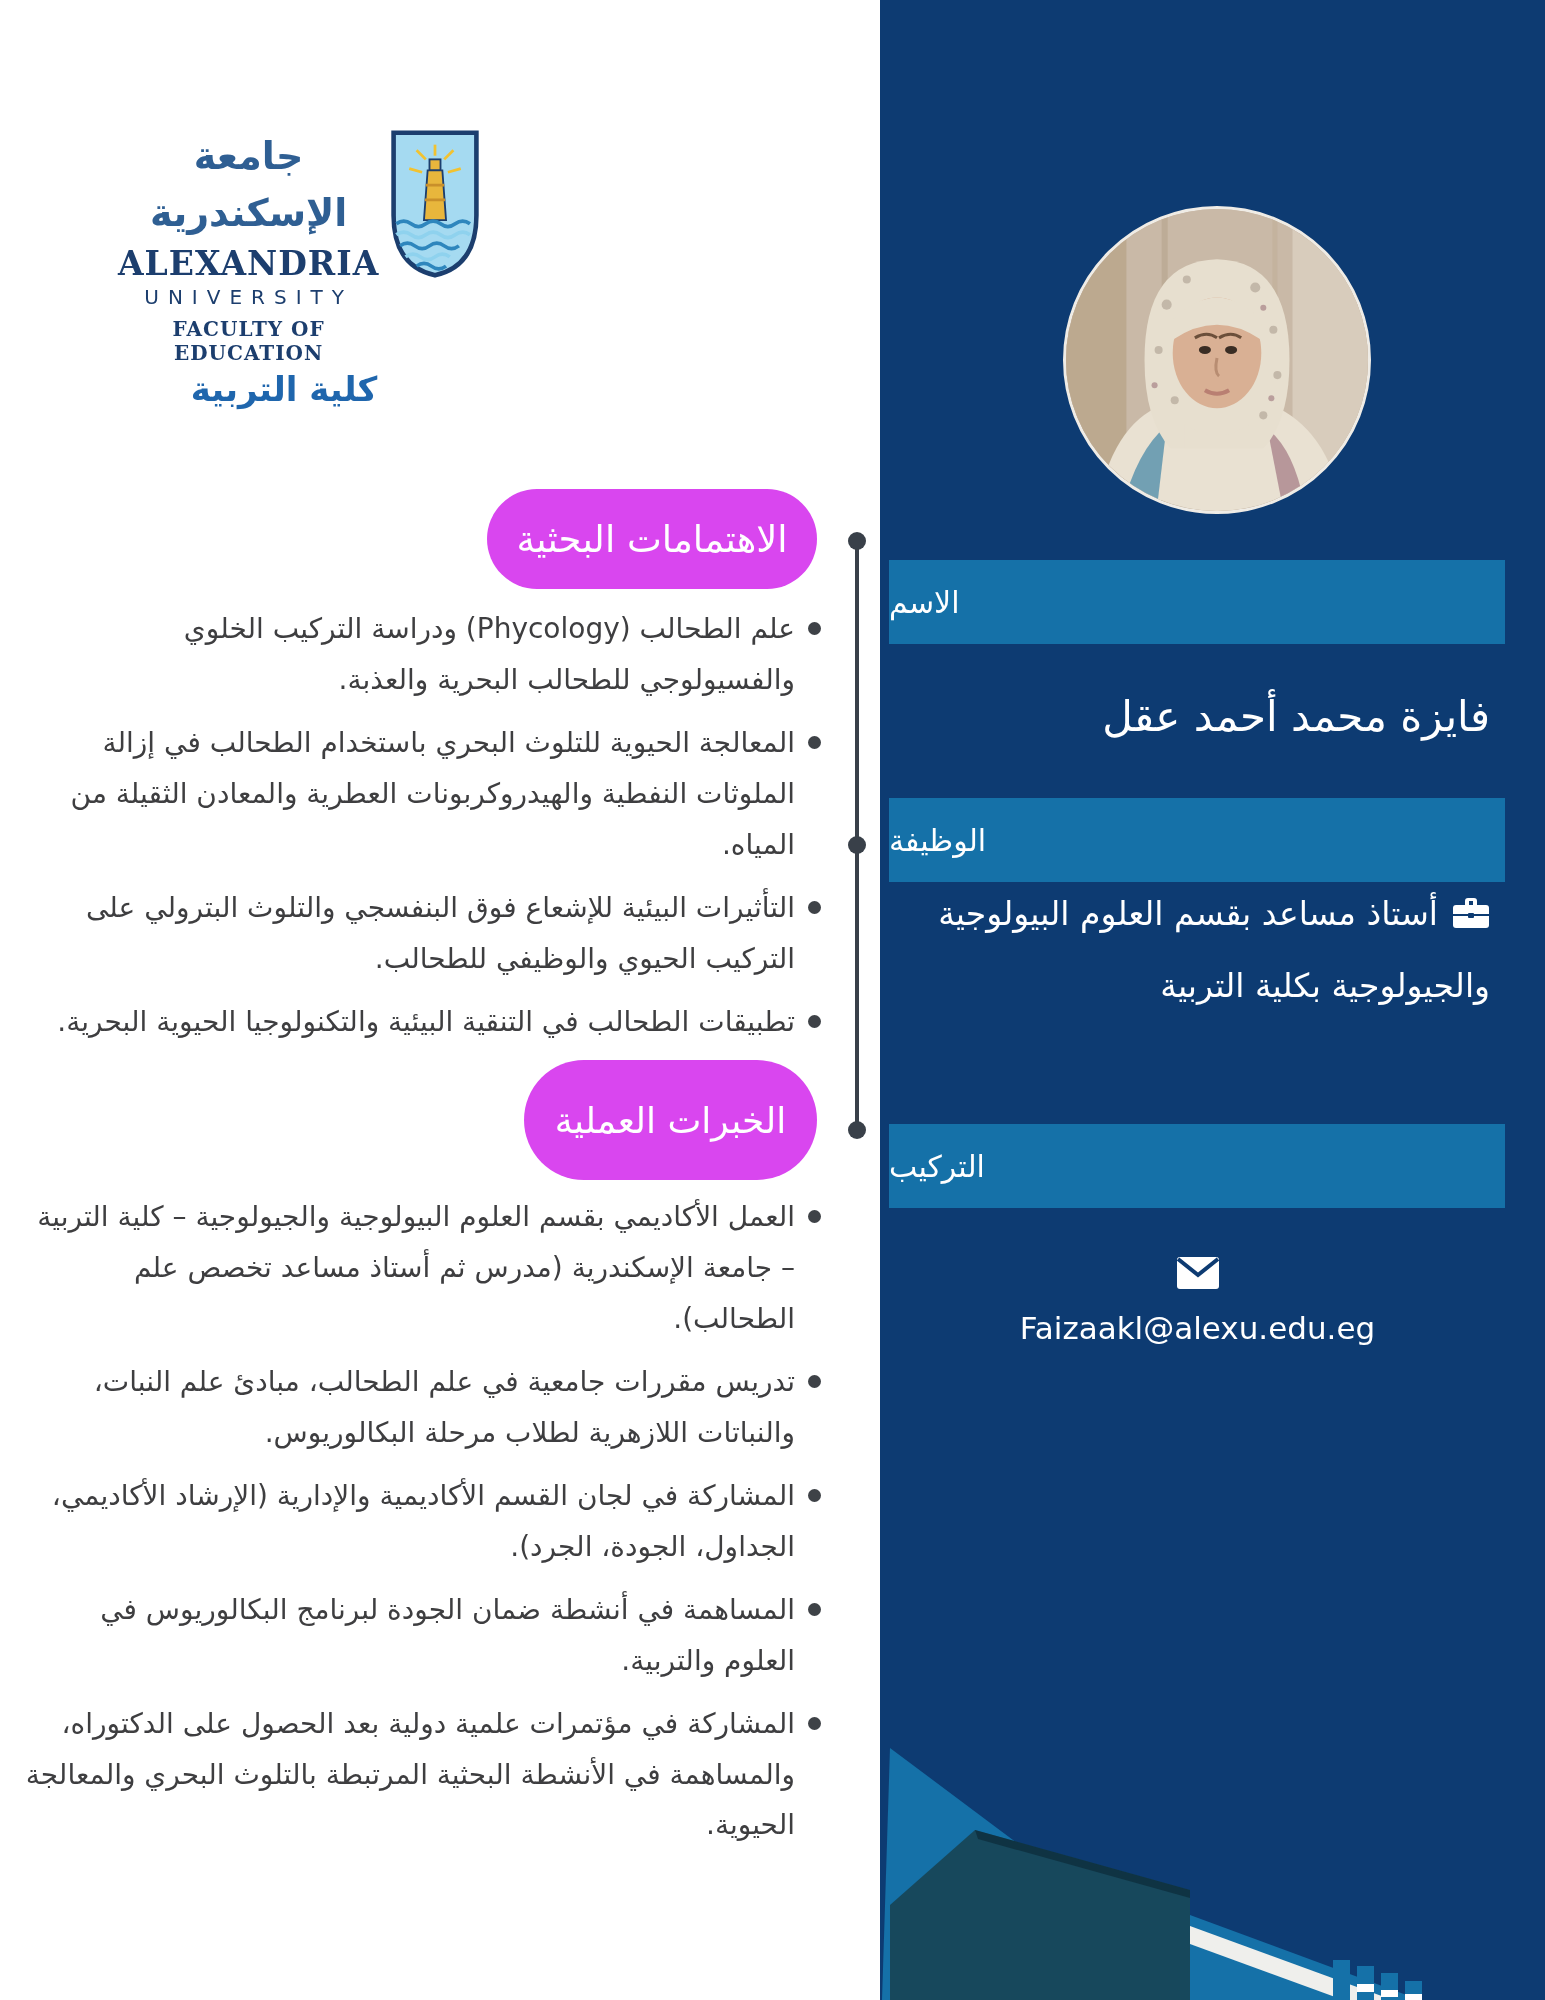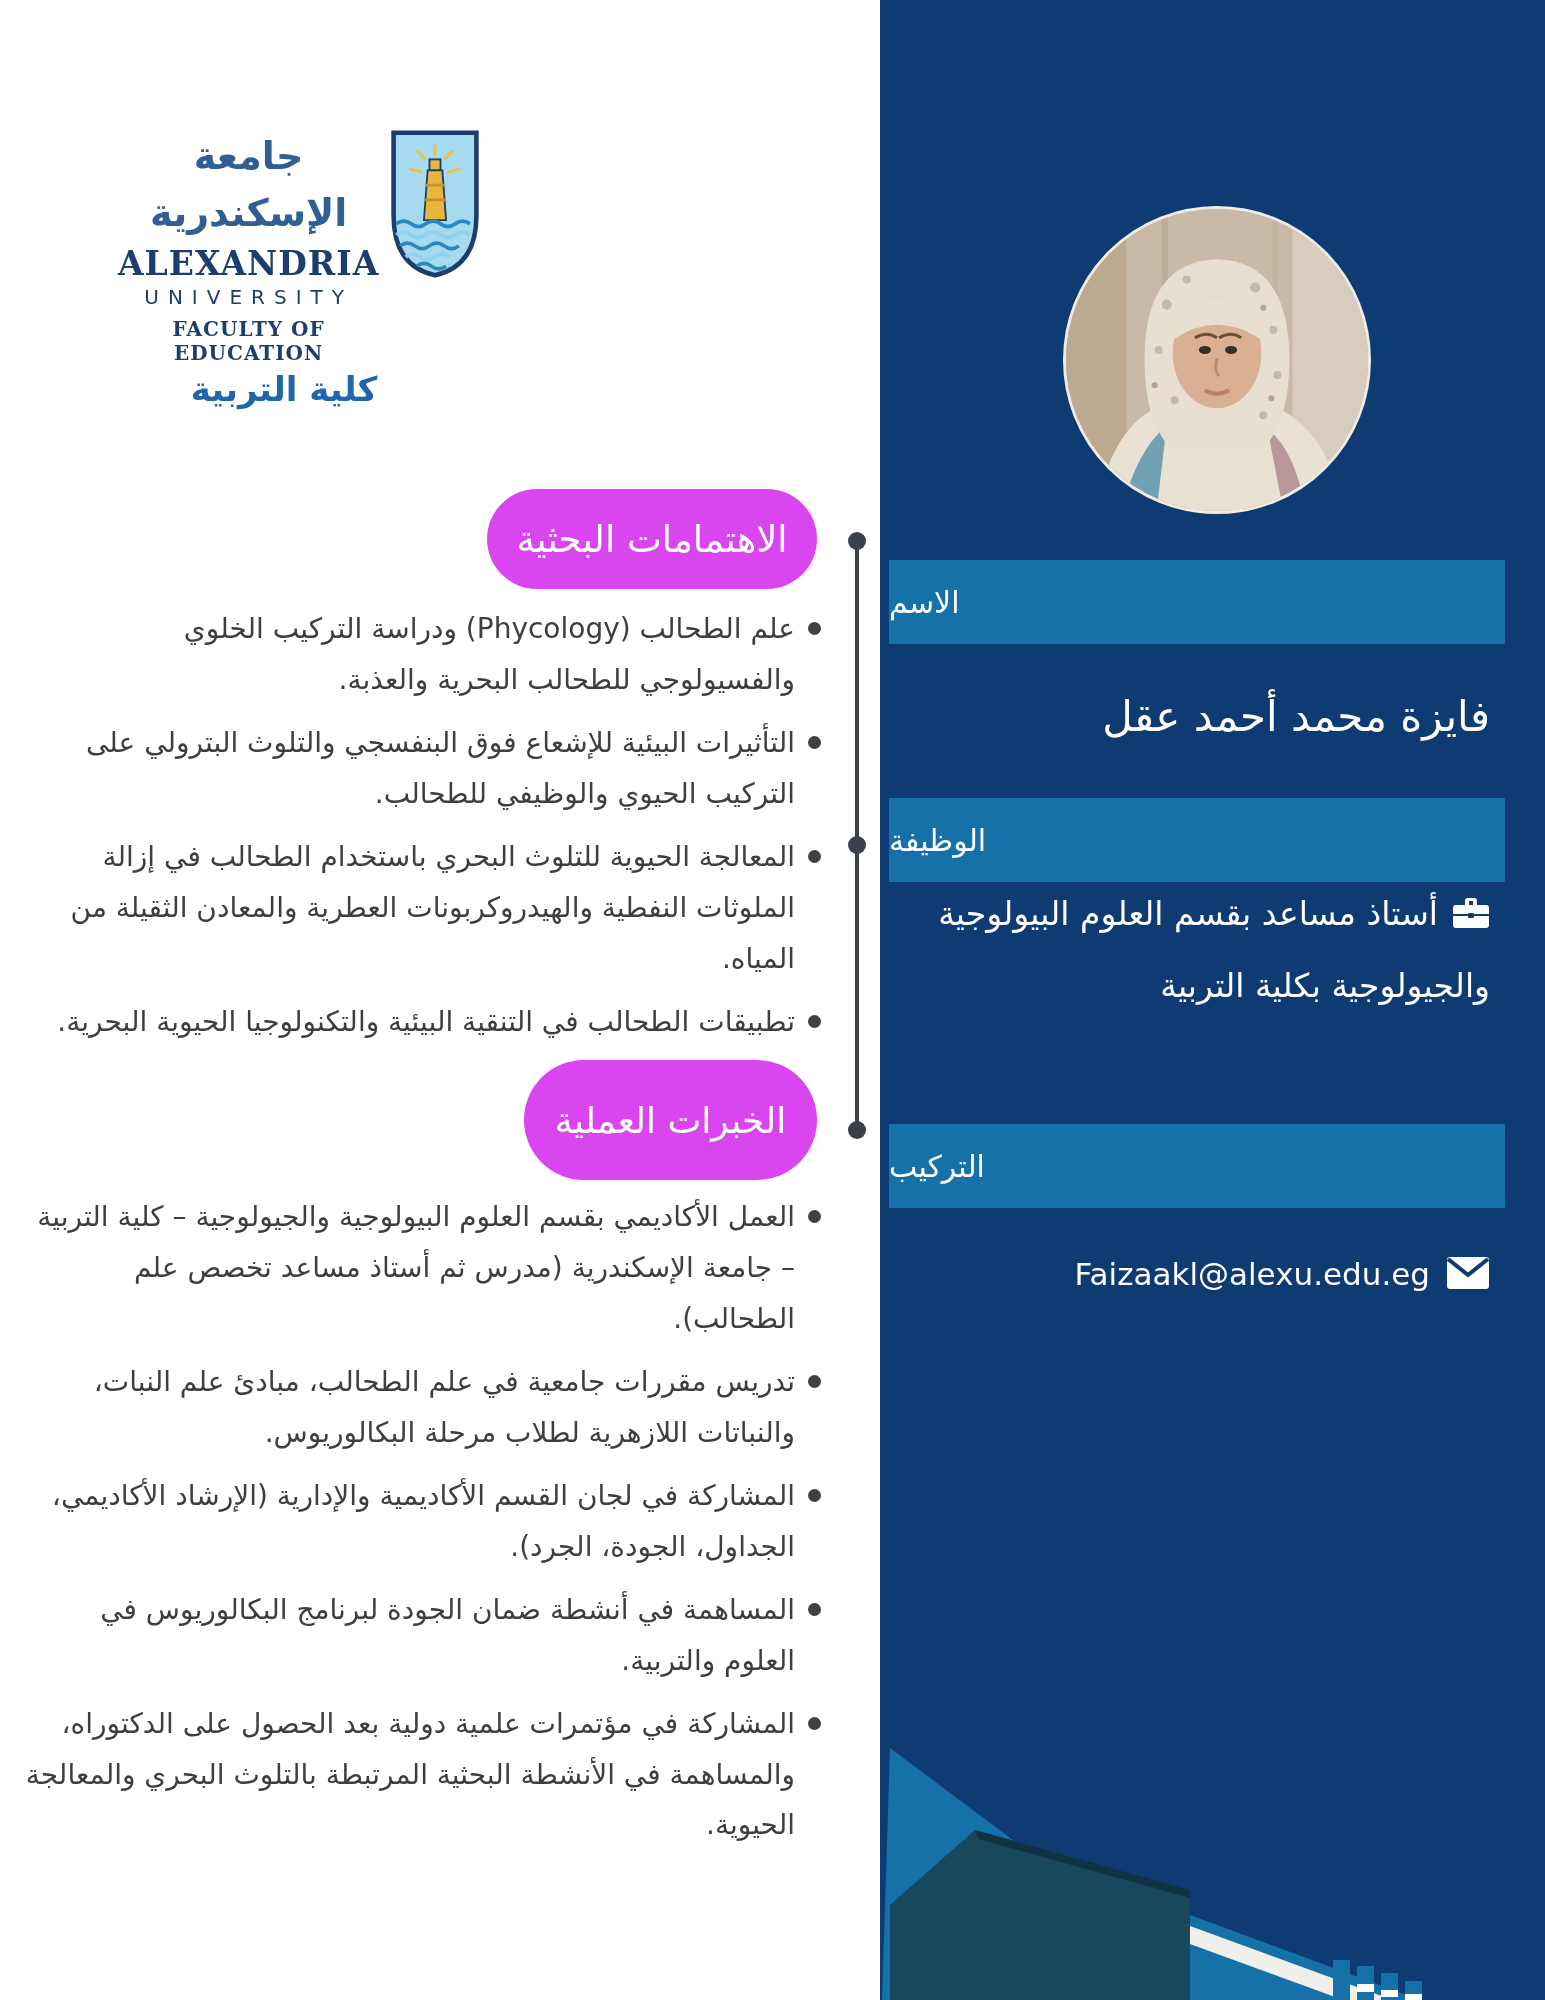--- a/index.html
+++ b/index.html
@@ -24,22 +24,22 @@
   .person-name{
     position:absolute;left:905px;top:692px;width:585px;color:#ffffff;font-size:42px;
     direction:rtl;text-align:right;
   }
   .job-text{
     position:absolute;left:905px;top:880px;width:585px;color:#ffffff;font-size:33px;line-height:2.05;
     direction:rtl;text-align:right;
   }
   .job-text .icon{display:inline-block;vertical-align:-4px;margin-left:14px;}
   .contact-row{
-    position:absolute;left:905px;top:1256px;width:585px;direction:rtl;display:flex;align-items:flex-start;
-    gap:16px;justify-content:flex-start;color:#ffffff;
+    position:absolute;left:905px;top:1256px;width:585px;direction:rtl;display:flex;align-items:center;
+    gap:16px;justify-content:flex-start;color:#ffffff;flex-direction:column;
   }
   .email-text{font-size:31px;direction:ltr;unicode-bidi:embed;color:#ffffff;text-decoration:none;}
   
   .logo{position:absolute;left:118px;top:128px;width:332px;}
   .logo-row{display:flex;align-items:stretch;gap:10px;}
   .logo-texts{flex:1;text-align:center;color:#1c3e6e;}
   .logo-callig{font-size:38px;font-weight:bold;color:#2f5f93;direction:rtl;line-height:1.5;text-align:center;}
   .logo-alex{font-family:"DejaVu Serif",serif;font-size:33px;font-weight:bold;letter-spacing:1px;margin-top:2px;}
   .logo-univ{font-size:20px;letter-spacing:9px;margin-top:2px;}
   .logo-fac{font-family:"DejaVu Serif",serif;font-size:20px;font-weight:bold;margin-top:8px;letter-spacing:1px;}
@@ -205,22 +205,22 @@
   </div>
 
   <div class="tline"></div>
   <div class="tdot tdot-1"></div>
   <div class="tdot tdot-2"></div>
   <div class="tdot tdot-3"></div>
 
   <div class="list list-research">
     <ul>
       <li>علم الطحالب (Phycology) ودراسة التركيب الخلوي والفسيولوجي للطحالب البحرية والعذبة.</li>
+      <li>المعالجة الحيوية للتلوث البحري باستخدام الطحالب في إزالة الملوثات النفطية والهيدروكربونات العطرية والمعادن الثقيلة من المياه.</li>
       <li>التأثيرات البيئية للإشعاع فوق البنفسجي والتلوث البترولي على التركيب الحيوي والوظيفي للطحالب.</li>
-      <li>المعالجة الحيوية للتلوث البحري باستخدام الطحالب في إزالة الملوثات النفطية والهيدروكربونات العطرية والمعادن الثقيلة من المياه.</li>
       <li>تطبيقات الطحالب في التنقية البيئية والتكنولوجيا الحيوية البحرية.</li>
     </ul>
   </div>
 
   <div class="pill pill-exp">
     <span>الخبرات العملية</span>
   </div>
 
   <div class="list list-exp">
     <ul>

